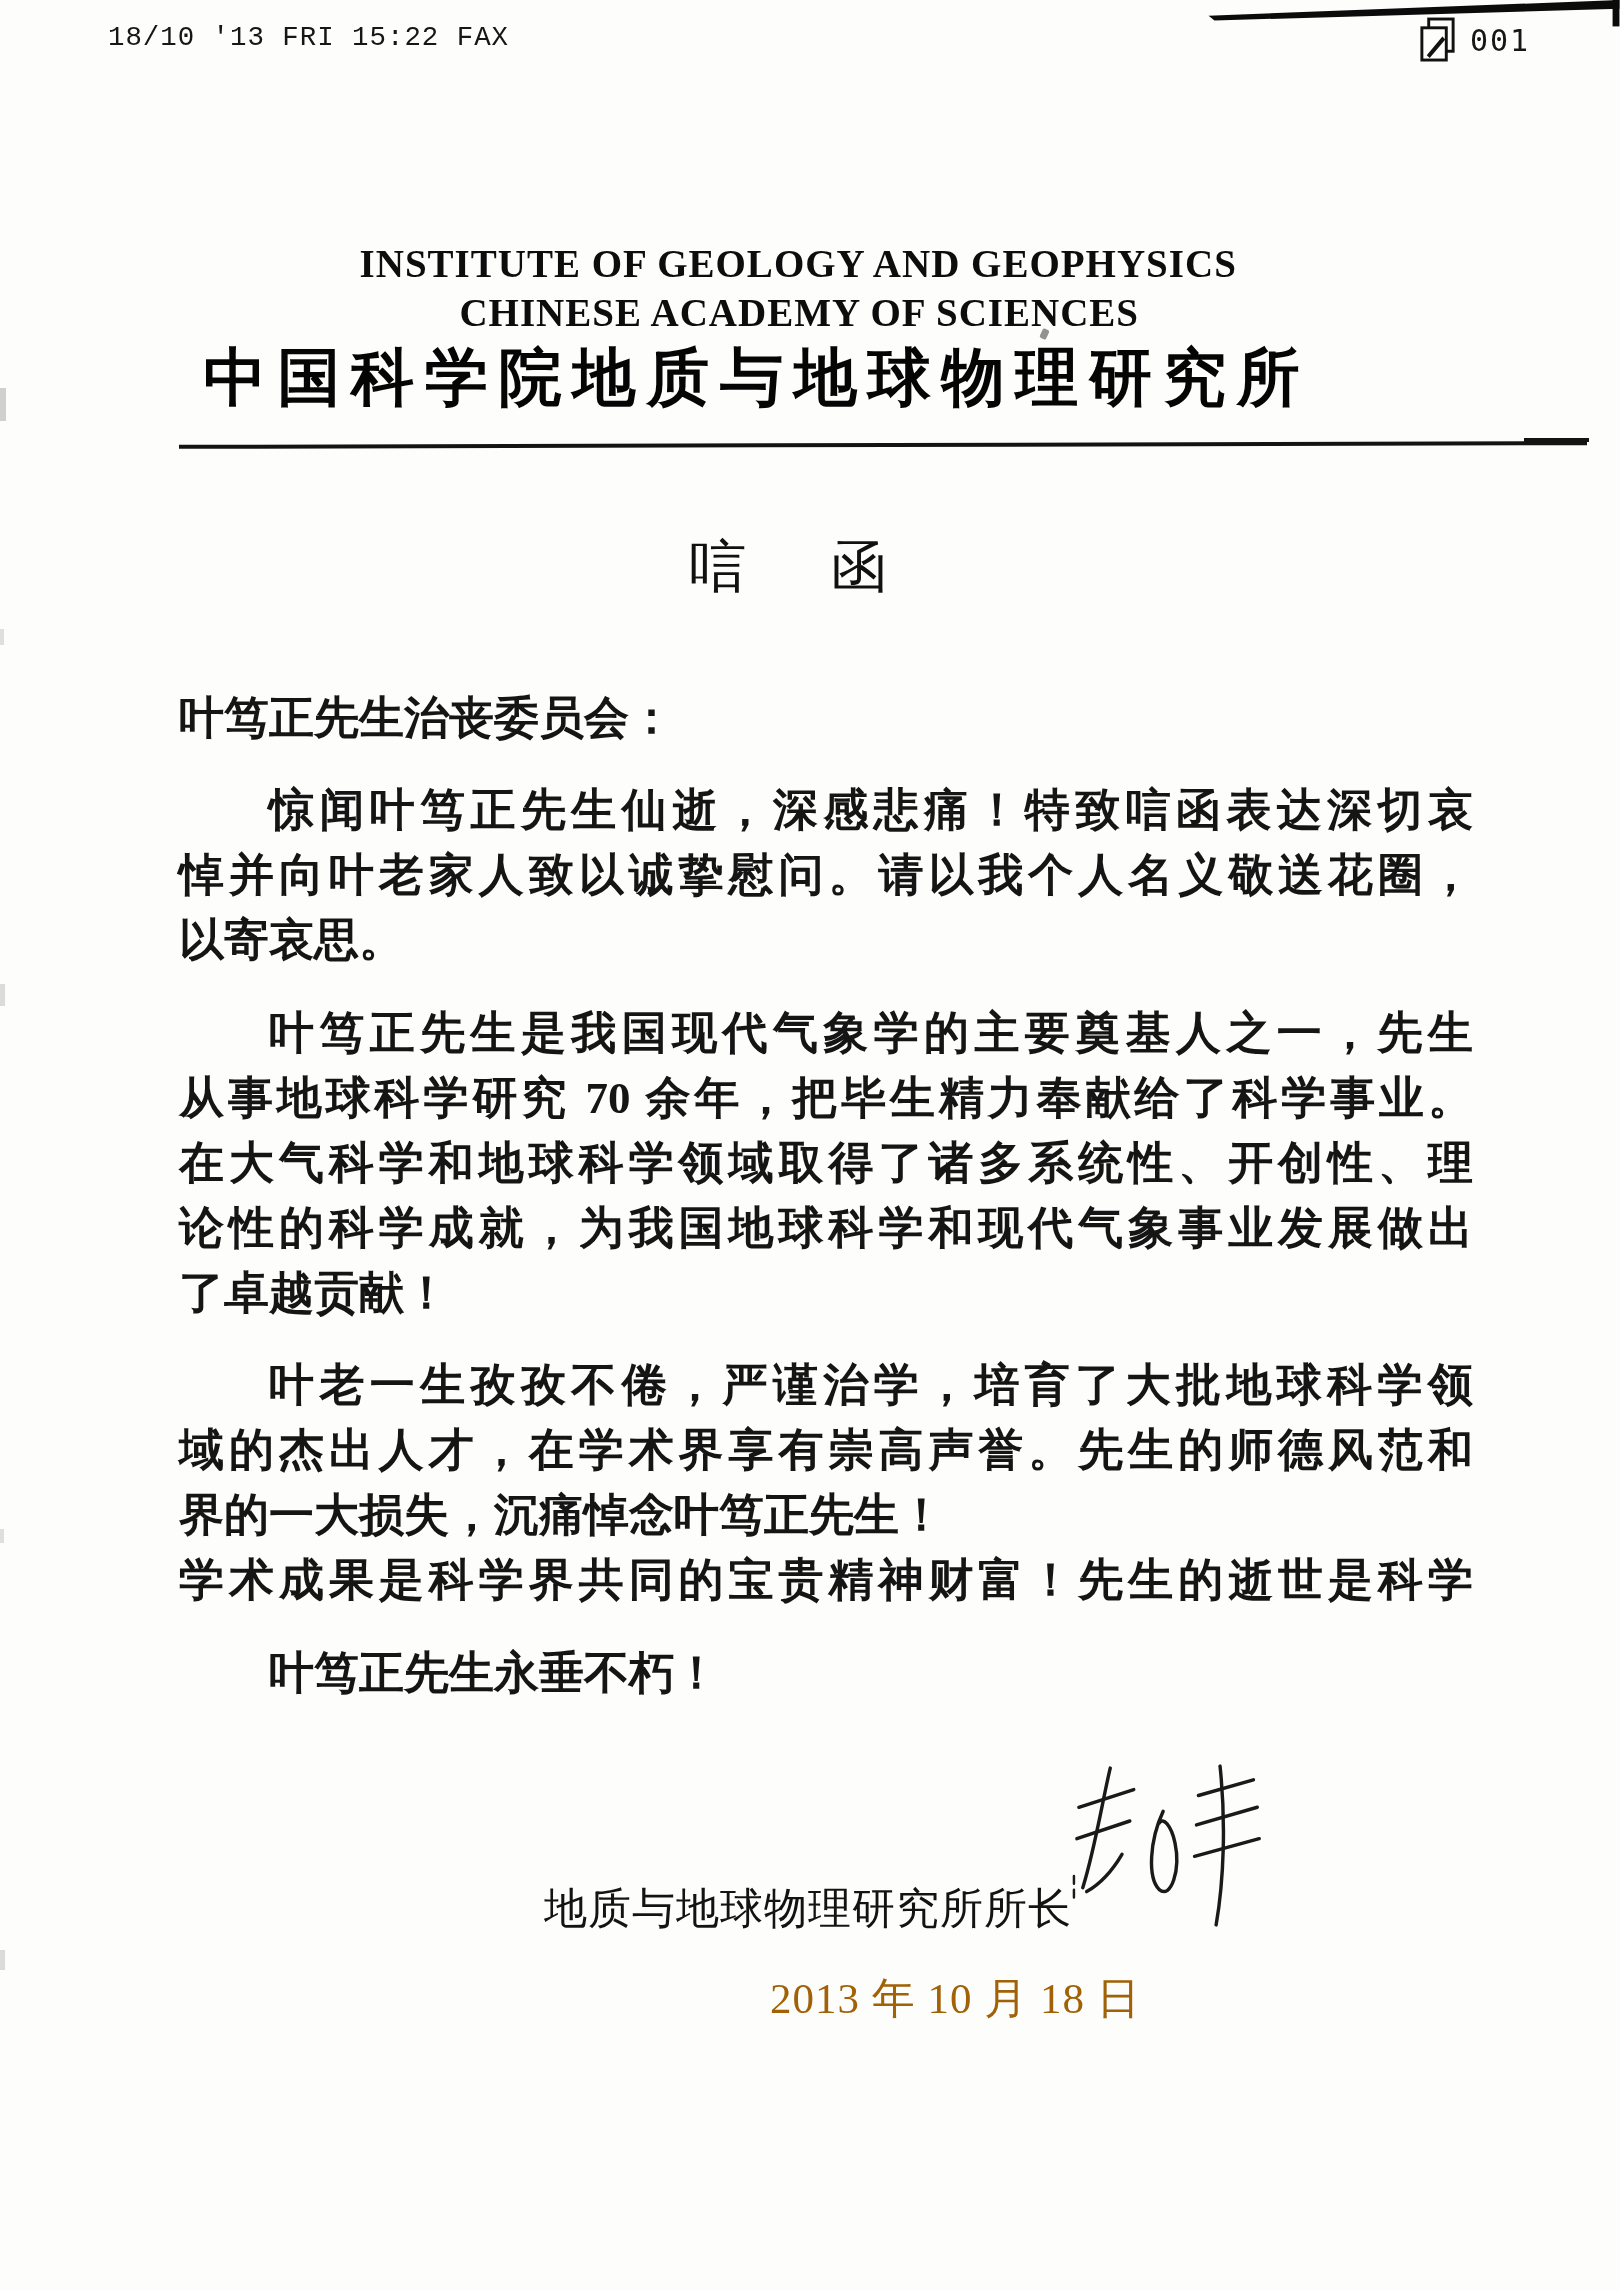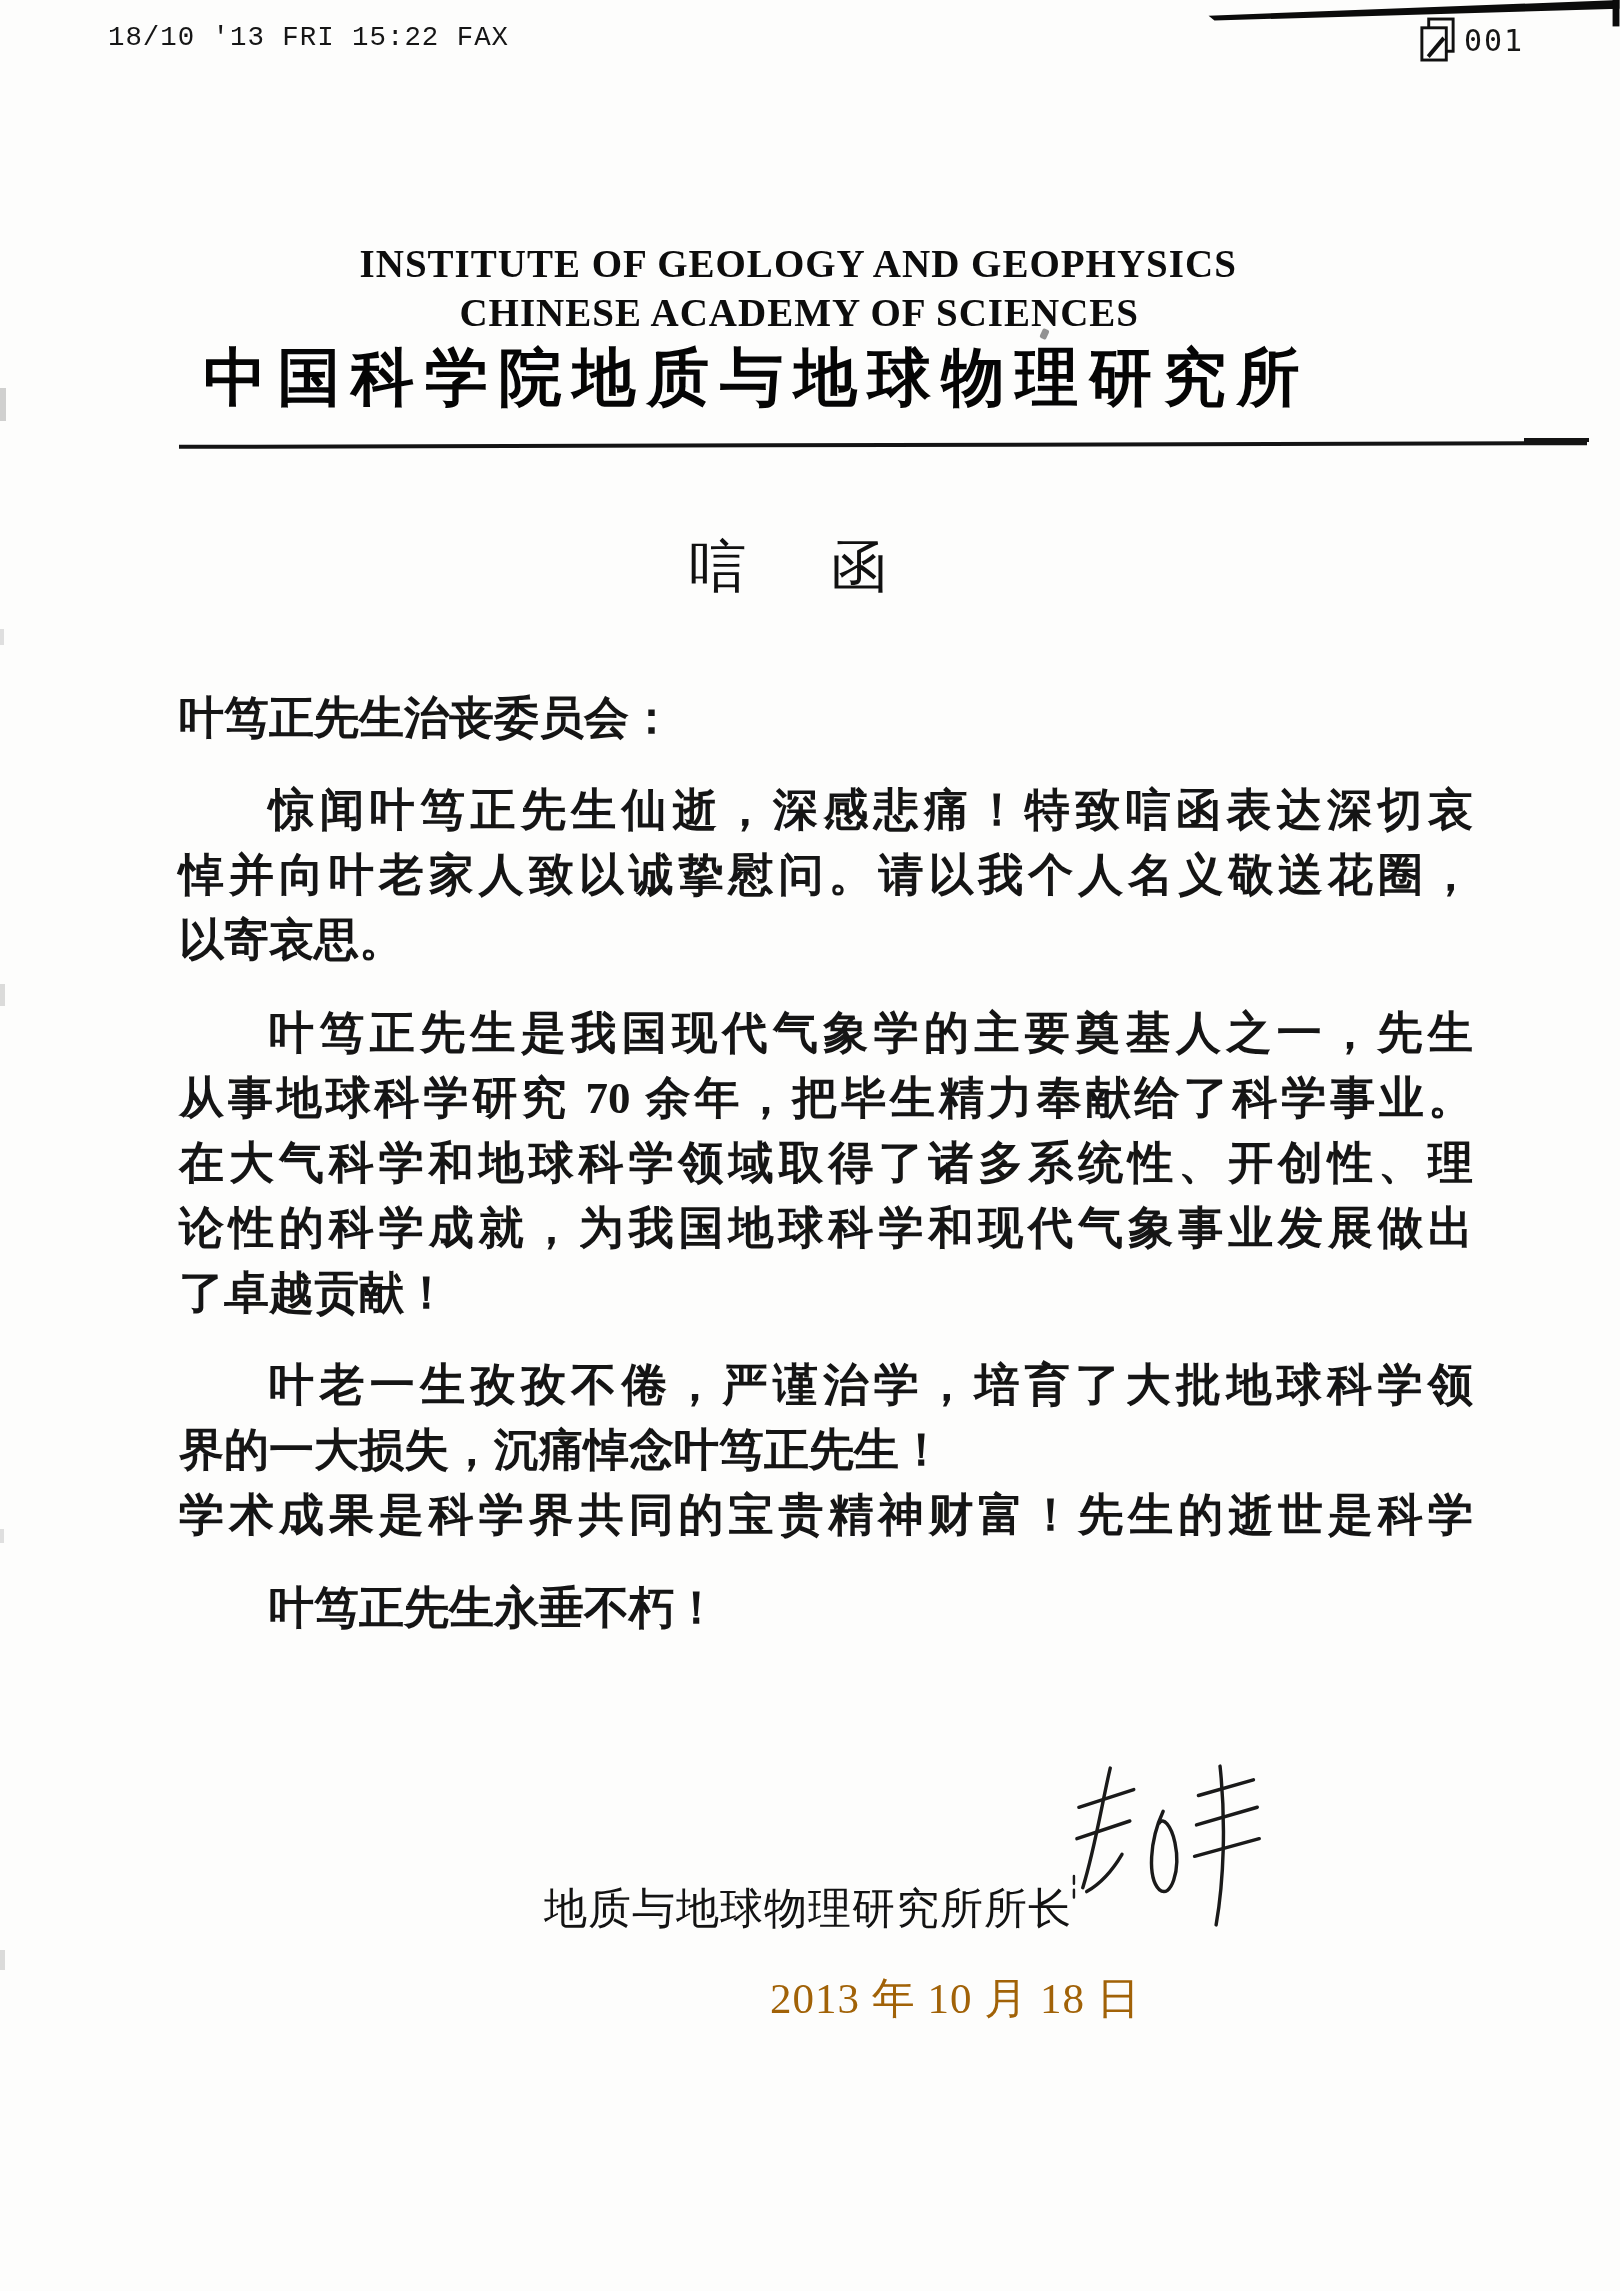--- a/index.html
+++ b/index.html
@@ -11,21 +11,21 @@
   .page{position:absolute;inset:0;}
 
   
   .fax-ts{
     position:absolute;left:108px;top:21.6px;
     font-family:Liberation Mono, monospace;
     font-size:27.4px;letter-spacing:1px;color:#161616;white-space:pre;
   }
   .fax-right{
     position:absolute;left:1417px;top:15.7px;
-    display:flex;align-items:center;gap:6px;
+    display:flex;align-items:center;gap:12px;
   }
   .fax-right .num{
     font-family:"DejaVu Sans Mono","Liberation Mono",monospace;
     font-size:30px;letter-spacing:2px;color:#161616;
   }
   .streak{position:absolute;top:0;right:0;}
 
   
   .lh{position:absolute;width:1620px;text-align:center;white-space:nowrap;}
   .en1{top:241px;left:-11.8px;font-weight:bold;font-size:39px;letter-spacing:1px;color:#0d0d0d;}
@@ -108,20 +108,21 @@
     <div class="ln">叶笃正先生治丧委员会：</div>
     <div class="ln ps ind fill">惊闻叶笃正先生仙逝，深感悲痛！特致唁函表达深切哀</div>
     <div class="ln fill">悼并向叶老家人致以诚挚慰问。请以我个人名义敬送花圈，</div>
     <div class="ln">以寄哀思。</div>
     <div class="ln ps ind fill">叶笃正先生是我国现代气象学的主要奠基人之一，先生</div>
     <div class="ln fill">从事地球科学研究 70 余年，把毕生精力奉献给了科学事业。</div>
     <div class="ln fill">在大气科学和地球科学领域取得了诸多系统性、开创性、理</div>
     <div class="ln fill">论性的科学成就，为我国地球科学和现代气象事业发展做出</div>
     <div class="ln">了卓越贡献！</div>
     <div class="ln ps ind fill">叶老一生孜孜不倦，严谨治学，培育了大批地球科学领</div>
+    <div class="ln fill">域的杰出人才，在学术界享有崇高声誉。先生的师德风范和</div>
     <div class="ln">界的一大损失，沉痛悼念叶笃正先生！</div>
     <div class="ln fill">学术成果是科学界共同的宝贵精神财富！先生的逝世是科学</div>
     <div class="ln ps ind">叶笃正先生永垂不朽！</div>
   </div>
 
   <svg class="sig" width="201" height="172" viewBox="0 0 205 175">
     <g fill="none" stroke="#1a1a1a" stroke-width="3.5" stroke-linecap="round">
       <path d="M3,118 L3,126 M3,132 L3,140" stroke-width="2.5"></path>
       <path d="M40,8 C32,42 24,92 12,130"></path>
       <path d="M8,48 L64,30"></path>

